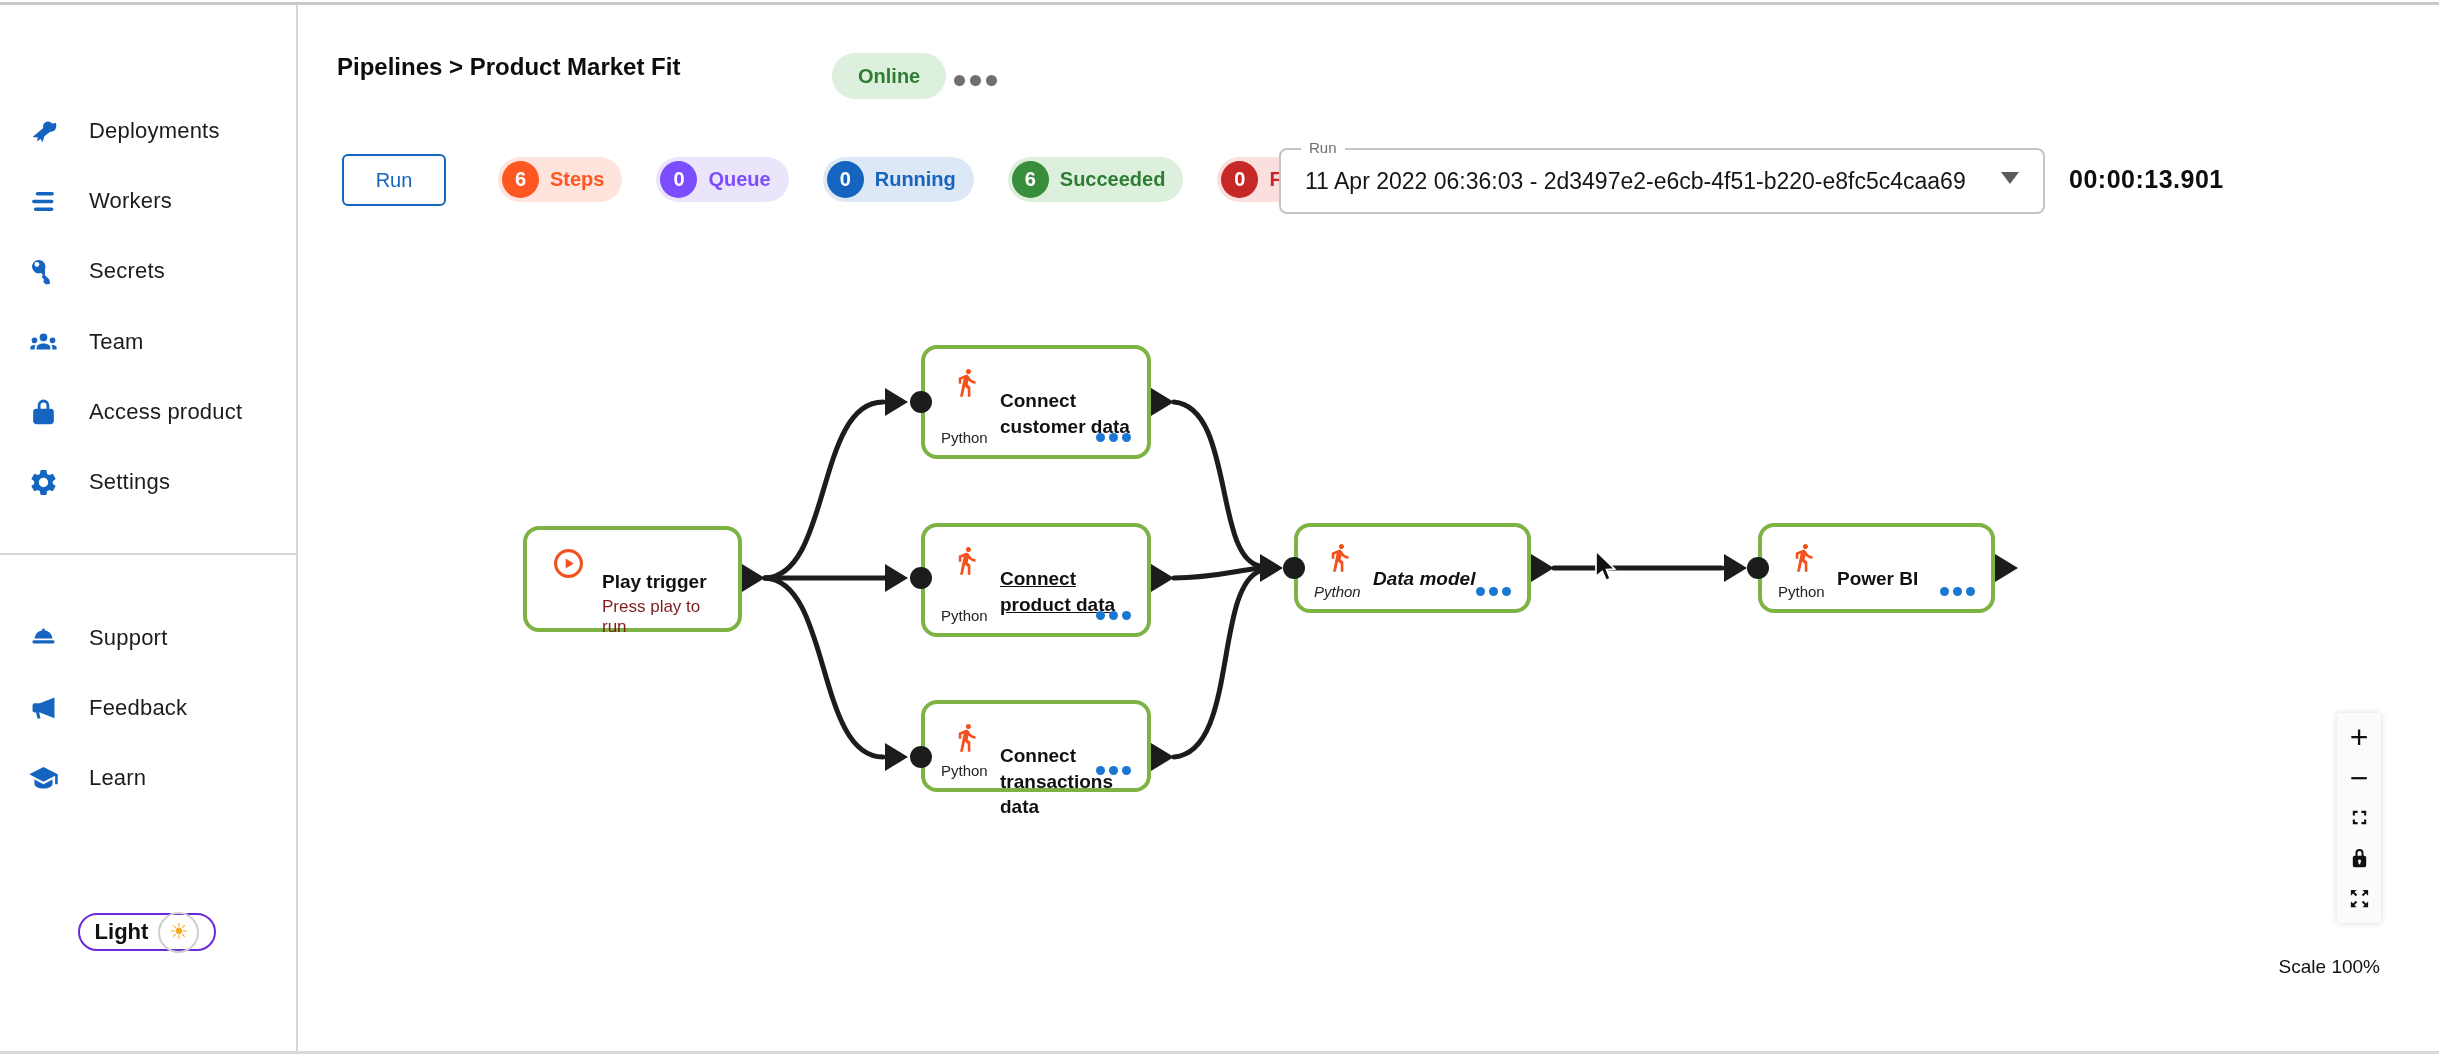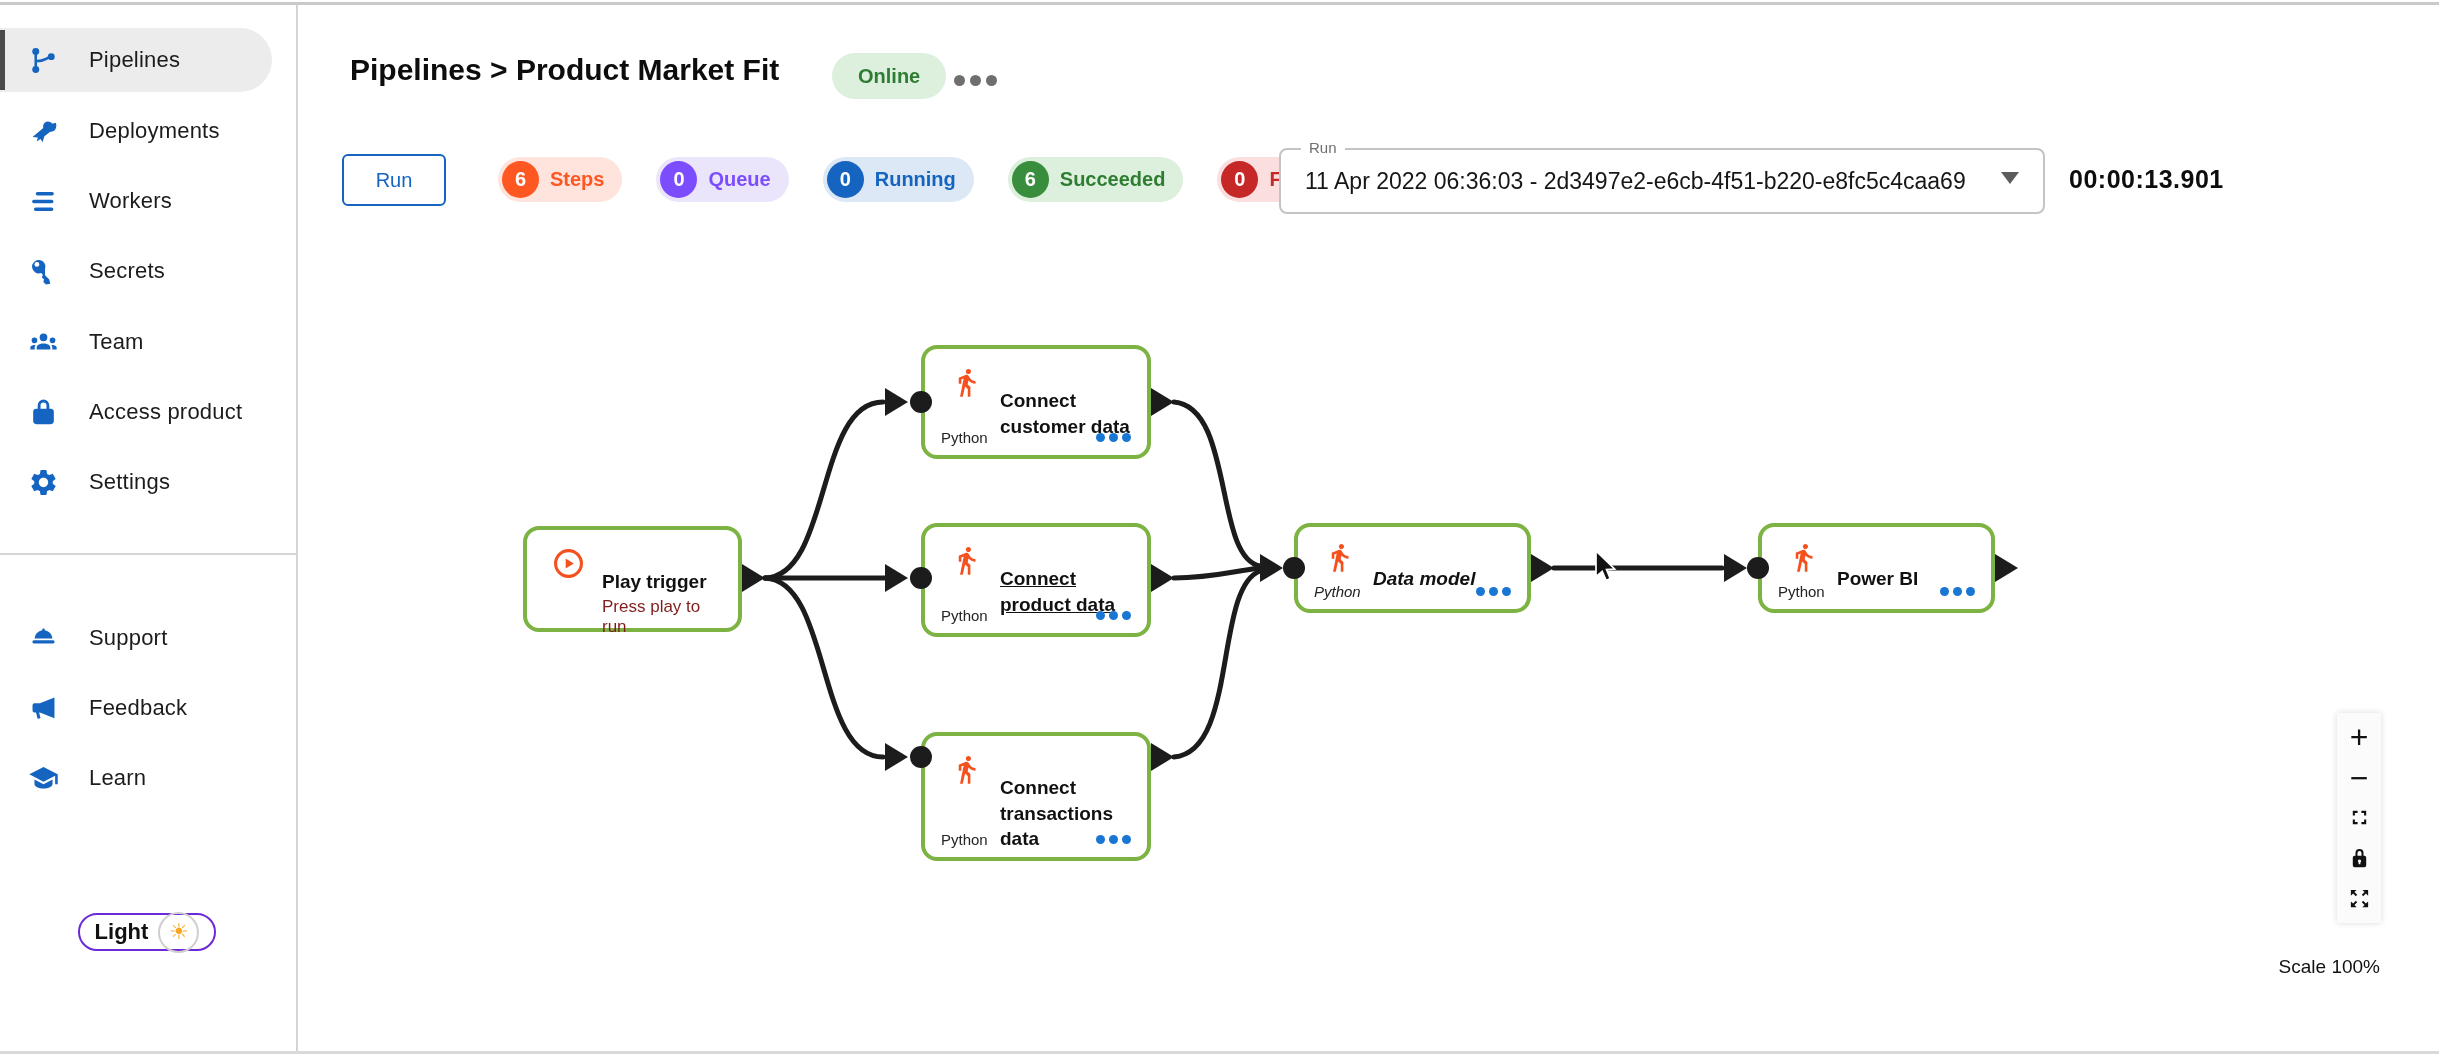--- a/index.html
+++ b/index.html
@@ -37,21 +37,21 @@
   .theme-toggle .t-label { font-size:22px; font-weight:bold; color:#111; }
   .sun-circle {
     width:41px; height:41px; border:2px solid #cfcfcf; border-radius:50%;
     display:flex; align-items:center; justify-content:center;
     color:#f9a825; font-size:22px; line-height:1;
   }
 
   
   .main { position:absolute; left:298px; top:5px; right:0; bottom:3px; background:#fff; }
 
-  .breadcrumb { position:absolute; left:52px; top:48px; font-size:30px; font-weight:bold; color:#0d0d0d; }
+  .breadcrumb { position:absolute; left:39px; top:48px; font-size:24px; font-weight:bold; color:#0d0d0d; }
   .status-badge {
     position:absolute; left:534px; top:48px; height:46px; padding:0 26px;
     background:#ddefdd; color:#2e7d32; border-radius:23px;
     font-size:20px; font-weight:bold; display:flex; align-items:center;
   }
   .ellipsis-menu { position:absolute; left:650px; top:64px; display:flex; gap:5px; cursor:pointer; padding:6px; }
   .ellipsis-menu i { width:11px; height:11px; border-radius:50%; background:#6f6f6f; }
 
   .run-button {
     position:absolute; left:44px; top:149px; width:104px; height:52px;
@@ -121,31 +121,20 @@
   .scale-label { position:absolute; left:1952px; top:951px; width:130px; text-align:right; font-size:19px; color:#111; z-index:10; }
 </style>
 </head>
 <body>
 
 <div class="edge-top"></div>
 <div class="edge-bottom"></div>
 
 <nav class="sidebar">
 
-  <div class="nav-item active" style="top:23px;">
-    <svg viewBox="0 0 24 24">
-      <g fill="none" stroke="#1565c0" stroke-width="2">
-          <path d="M6 7.5v9M6 12.6c6.2 0 6.8-1.3 9.4-2.6" stroke-linecap="round"></path>
-        </g>
-      <circle cx="6" cy="5" r="2.7" fill="#1565c0"></circle>
-        <circle cx="6" cy="19" r="2.7" fill="#1565c0"></circle>
-        <circle cx="18" cy="9" r="2.7" fill="#1565c0"></circle>
-    </svg>
-    <span class="nav-label">Pipelines</span>
-  </div>
 
   <div class="nav-item" style="top:164px;">
     <svg viewBox="0 0 24 24">
       <rect x="6" y="4.6" width="14" height="2.7" rx="1.3" fill="#1565c0"></rect>
       <rect x="3.2" y="10.6" width="16.5" height="2.7" rx="1.3" fill="#1565c0"></rect>
       <rect x="4.6" y="16.6" width="15" height="2.7" rx="1.3" fill="#1565c0"></rect>
     </svg>
     <span class="nav-label">Workers</span>
   </div>
 
@@ -298,21 +287,21 @@
     <div class="node-foot">
       <span class="node-lang">Python</span>
       <span class="node-dots">
           <i></i>
           <i></i>
           <i></i>
         </span>
     </div>
   </div>
 
-  <div class="node" style="left:623px; top:727px; width:230px; height:129px;">
+  <div class="node" style="left:623px; top:695px; width:230px; height:92px;">
     <div class="node-head">
       <svg viewBox="0 0 24 24" fill="#f4511e">
         <path d="M13.5 5.5c1.1 0 2-.9 2-2s-.9-2-2-2-2 .9-2 2 .9 2 2 2zM9.8 8.9 7 23h2.1l1.8-8 2.1 2v6h2v-7.5l-2.1-2 .6-3C14.8 12 16.8 13 19 13v-2c-1.9 0-3.5-1-4.3-2.4l-1-1.6c-.4-.6-1-1-1.7-1-.3 0-.5.1-.8.1L6 8.3V13h2V9.6z"></path>
       </svg>
       <div class="node-title">Connect transactions data</div>
     </div>
     <div class="node-foot">
       <span class="node-lang">Python</span>
       <span class="node-dots">
           <i></i>

